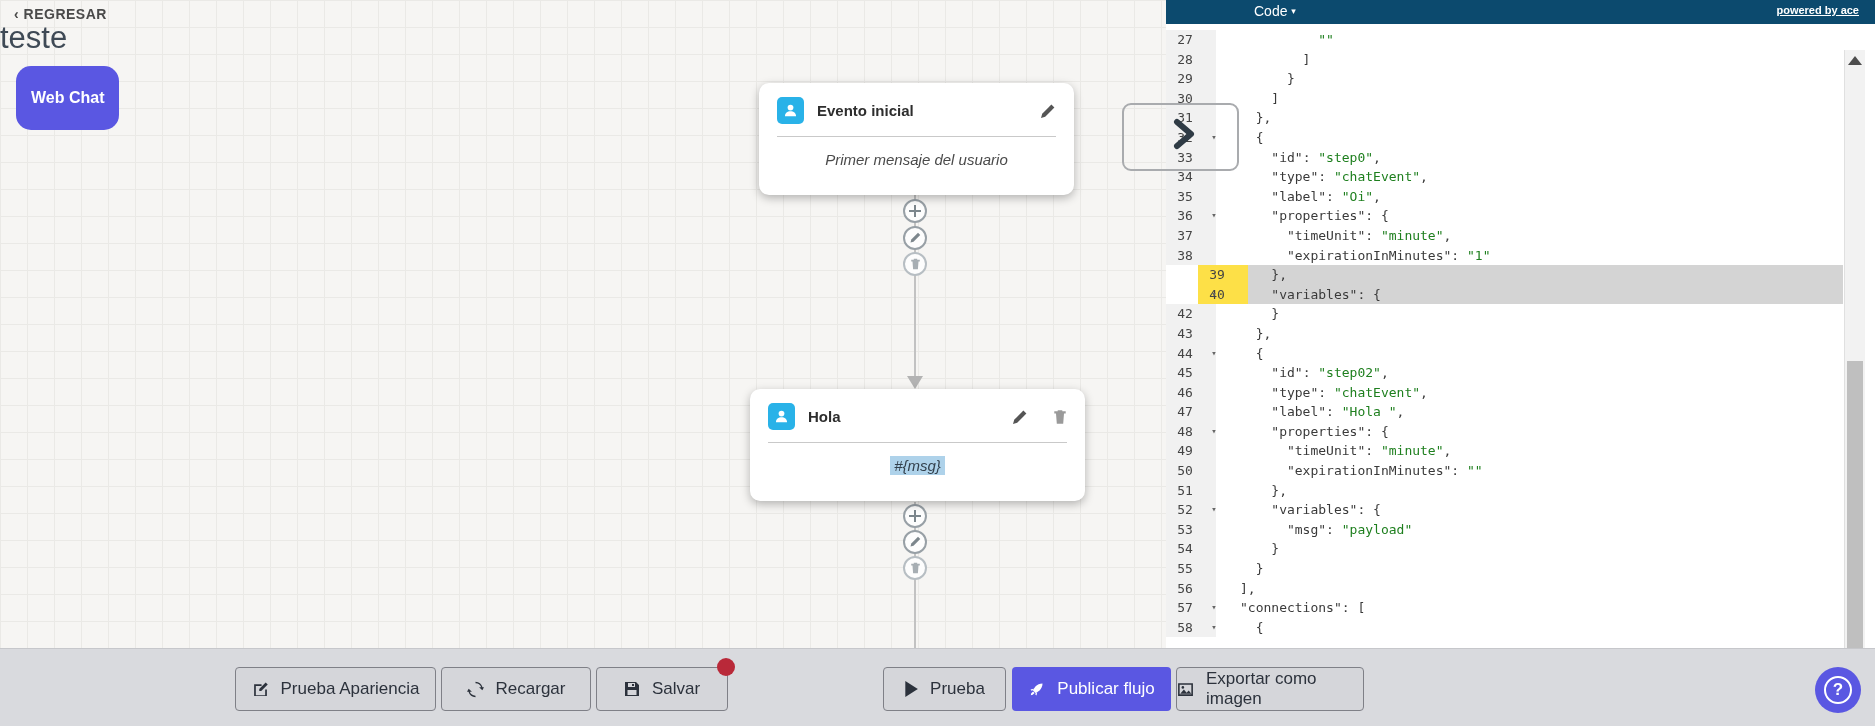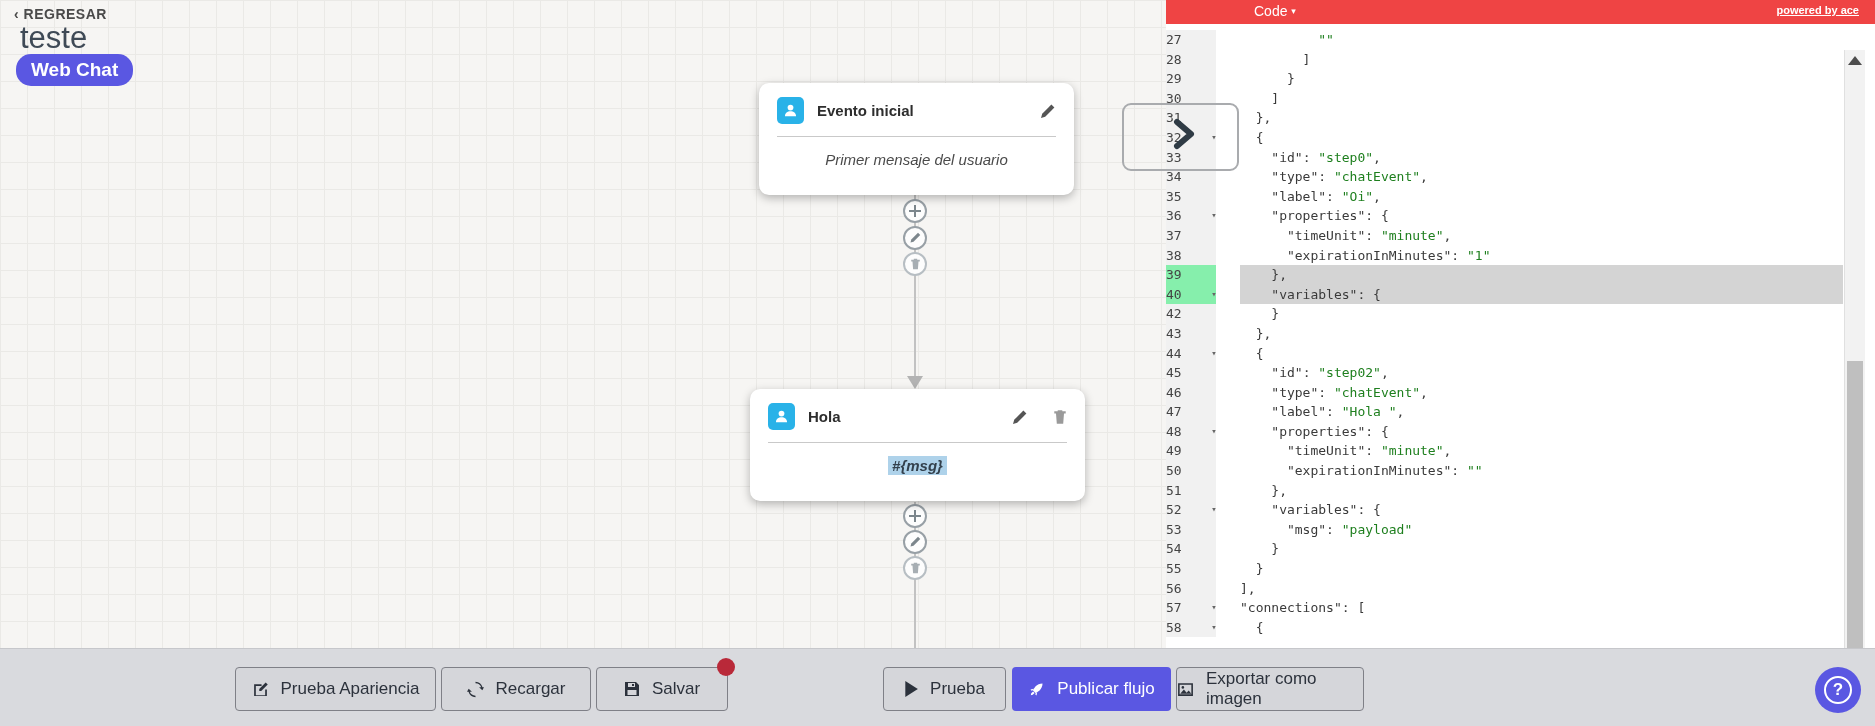--- a/index.html
+++ b/index.html
@@ -3,55 +3,55 @@
 <meta charset="utf-8">
 <style>
   html,body{margin:0;padding:0;background:#e8e8e8;}
   .app{position:relative;width:1875px;height:726px;overflow:hidden;font-family:"Liberation Sans",sans-serif;background:#fff;}
 
   
   .canvas{position:absolute;left:0;top:0;width:1166px;height:726px;background-color:#f6f5f3;
     background-image:linear-gradient(#eae9e6 1px,transparent 1px),linear-gradient(90deg,#eae9e6 1px,transparent 1px);
     background-size:27px 27px;}
   .back-link{position:absolute;left:14px;top:6px;font-size:14px;font-weight:700;color:#4a4a4a;letter-spacing:.5px;cursor:pointer;}
-  .flow-title{position:absolute;left:20px;top:20px;font-size:31px;color:#3f4a56;}
-  .channel-badge{position:absolute;left:16px;top:54px;background:#5a57e2;color:#fff;font-size:19px;font-weight:700;padding:5px 15px;border-radius:15px;}
+  .flow-title{position:absolute;left:0;top:20px;font-size:31px;color:#3f4a56;}
+  .channel-badge{position:absolute;left:16px;top:66px;background:#5a57e2;color:#fff;font-size:16px;font-weight:700;padding:23px 15px;border-radius:15px;}
 
   .node{position:absolute;background:#fff;border-radius:10px;box-shadow:0 3px 10px rgba(0,0,0,.28);z-index:5;}
   .node-head{display:flex;align-items:center;gap:13px;padding:14px 18px 10px 18px;}
   .node-title{font-size:15px;font-weight:700;color:#2e2e2e;flex:1;}
   .user-ic{width:27px;height:27px;border-radius:5px;background:#29b2e8;display:flex;align-items:center;justify-content:center;flex:0 0 auto;}
   .node-divider{border-top:1px solid #c9c9c9;margin:2px 18px 0 18px;}
   .node-body{text-align:center;font-style:italic;font-size:15px;color:#4a4a4a;padding:14px 10px 16px 10px;}
-  .msg-hl{background:#aed2ea;padding:1px 4px;color:#33404c;font-weight:bold;}
+  .msg-hl{background:#aed2ea;padding:1px 4px;color:#33404c;}
   .node-ic{color:#555;cursor:pointer;display:inline-flex;margin-left:12px;}
   .node-ic.dim{color:#9a9a9a;}
 
   .vline{position:absolute;width:2px;background:#c2c2c2;z-index:1;}
   .arrow-head{position:absolute;width:0;height:0;border-left:8px solid transparent;border-right:8px solid transparent;border-top:13px solid #b3b3b3;z-index:2;}
   .cbtn{position:absolute;width:24px;height:24px;border-radius:50%;background:#fdfdfd;border:2px solid #98a0a6;box-sizing:border-box;z-index:4;display:flex;align-items:center;justify-content:center;color:#7c868c;cursor:pointer;}
   .cbtn.lite{border-color:#b7bec3;color:#a7aeb3;}
 
   
   .code-panel{position:absolute;left:1166px;top:0;width:709px;height:726px;background:#fff;}
-  .code-header{position:absolute;left:0;top:0;width:100%;height:24px;background:#ef4444;color:#fff;text-align:right;}
+  .code-header{position:absolute;left:0;top:0;width:100%;height:24px;background:#0c4a6e;color:#fff;text-align:right;}
   .code-mode{position:absolute;left:88px;top:3px;font-size:14px;cursor:pointer;}
   .code-mode .carat{font-size:9px;vertical-align:2px;}
   .powered{position:absolute;right:16px;top:4px;font-size:11px;font-weight:700;color:#fff;text-decoration:underline;cursor:pointer;}
   .code-body{position:absolute;left:0;top:24px;right:0;bottom:0;padding-top:6px;font-family:"DejaVu Sans Mono",monospace;font-size:13px;}
   .code-line{position:relative;height:19.6px;line-height:19.6px;white-space:pre;}
-  .gutter{position:absolute;left:0;top:0;width:50px;height:100%;background:#f1f1f1;color:#444;text-align:left;box-sizing:border-box;padding-right:12px;}
+  .gutter{position:absolute;left:0;top:0;width:50px;height:100%;background:#f1f1f1;color:#444;text-align:center;box-sizing:border-box;padding-right:12px;}
   .fold{position:absolute;left:40px;top:0;width:16px;color:#666;font-size:9px;text-align:center;}
   .ct{position:absolute;left:74px;top:0;color:#3a3a3a;}
   .ct .k{color:#3a3a3a;}
   .ct .v{color:#1e7f1e;}
   .sel{position:absolute;top:0;height:100%;background:#d4d4d4;}
   .sel-full{left:74px;right:32px;}
   .cursor{position:absolute;top:1px;width:2px;height:17px;background:#111;}
-  .gsel{background:#86efac;}
+  .gsel{background:#fde047;margin-left:32px;}
   
   .sb-track{position:absolute;right:10px;top:26px;width:20px;bottom:0;background:#f2f2f2;border-left:1px solid #e0e0e0;}
   .sb-up{position:absolute;right:13px;top:32px;width:0;height:0;border-left:7px solid transparent;border-right:7px solid transparent;border-bottom:9px solid #4d4d4d;cursor:pointer;}
   .sb-thumb{position:absolute;right:12px;top:337px;width:16px;height:303px;background:#bfbfbf;cursor:pointer;}
 
   
   .collapse-box{position:absolute;left:1122px;top:103px;width:113px;height:64px;border:2px solid #a9abae;border-radius:9px;background:transparent;z-index:8;}
   .collapse-chevron{position:absolute;left:1172px;top:118px;z-index:9;cursor:pointer;color:#2f3b45;}
 
   

